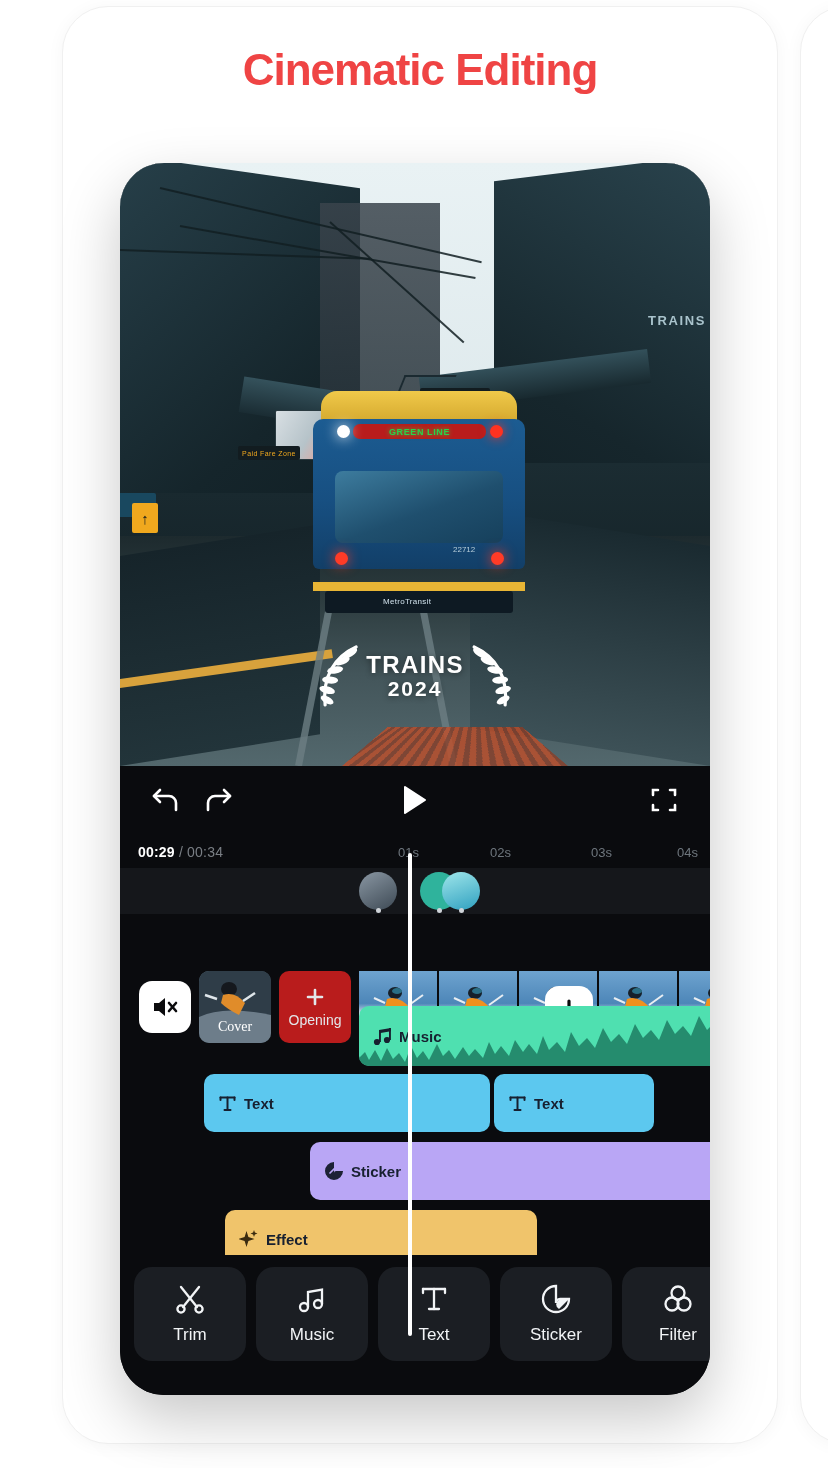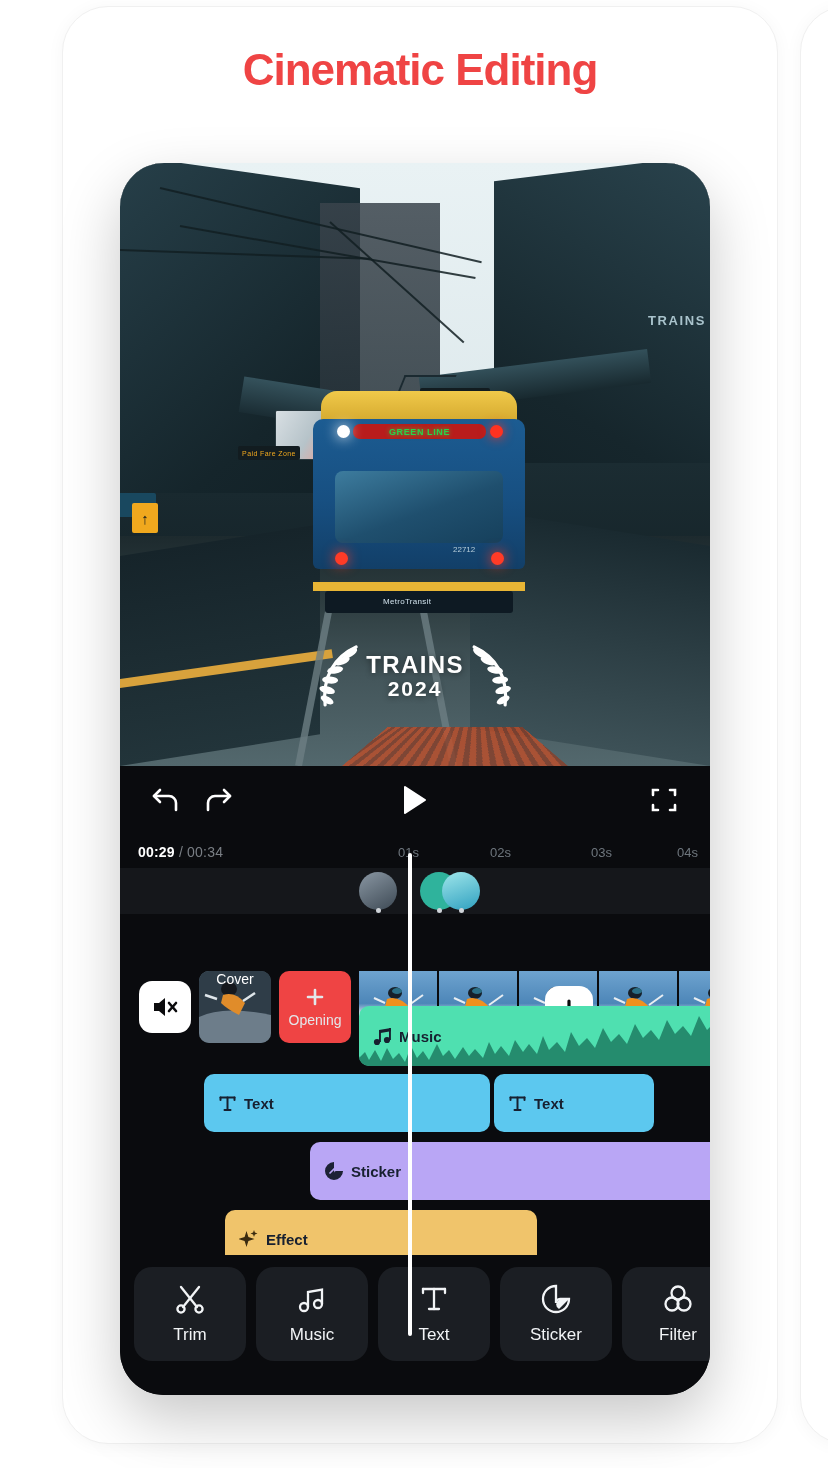--- a/index.html
+++ b/index.html
@@ -210,26 +210,26 @@
 
   .cliprow { position:absolute; left: 0; top: 46px; width: 590px; height: 82px; }
   .chip-mute {
     position:absolute; left: 19px; top: 67px; width: 52px; height: 52px;
     background:#fff; border-radius: 13px; display:flex; align-items:center; justify-content:center;
   }
   .chip-cover {
     position:absolute; left: 79px; top: 57px; width: 72px; height: 72px;
     border-radius: 10px; overflow:hidden;
     background: linear-gradient(155deg,#5d7689 0%,#2e3d49 55%,#1b242c 100%);
-    display:flex; align-items:flex-start; justify-content:center;
+    display:flex; align-items:flex-end; justify-content:center;font-family:Liberation Serif, serif;
   }
   .chip-cover .lbl { color:#fff; font-size: 14px; padding-bottom: 8px; z-index:2; }
   .chip-open {
     position:absolute; left: 159px; top: 57px; width: 72px; height: 72px;
-    border-radius: 10px; background:#ef4444;
+    border-radius: 10px; background:#b91c1c;
     display:flex; flex-direction:column; align-items:center; justify-content:center; gap:4px;
     color:#e3e7ea; font-size: 14px;
   }
   .clips {
     position:absolute; left: 239px; top: 57px; height: 72px; width: 400px;
     display:flex; gap: 2px; overflow:hidden;
   }
   .clip {
     width: 78px; height: 72px; flex: none; position:relative; overflow:hidden;
     background: linear-gradient(180deg,#6ea3cf 0%,#4d86b8 45%,#eef3f6 62%,#dde7ee 100%);

